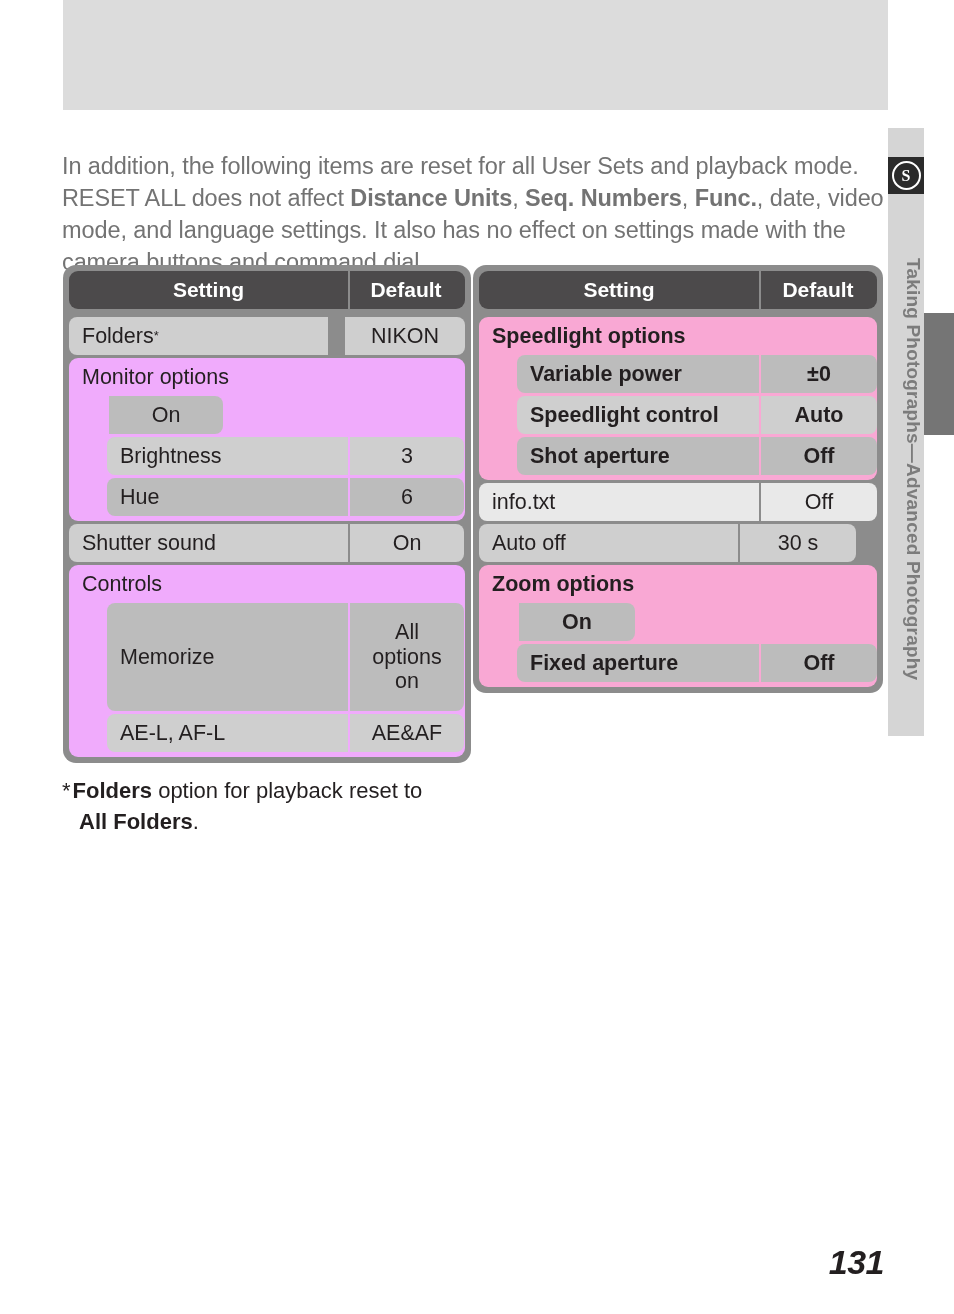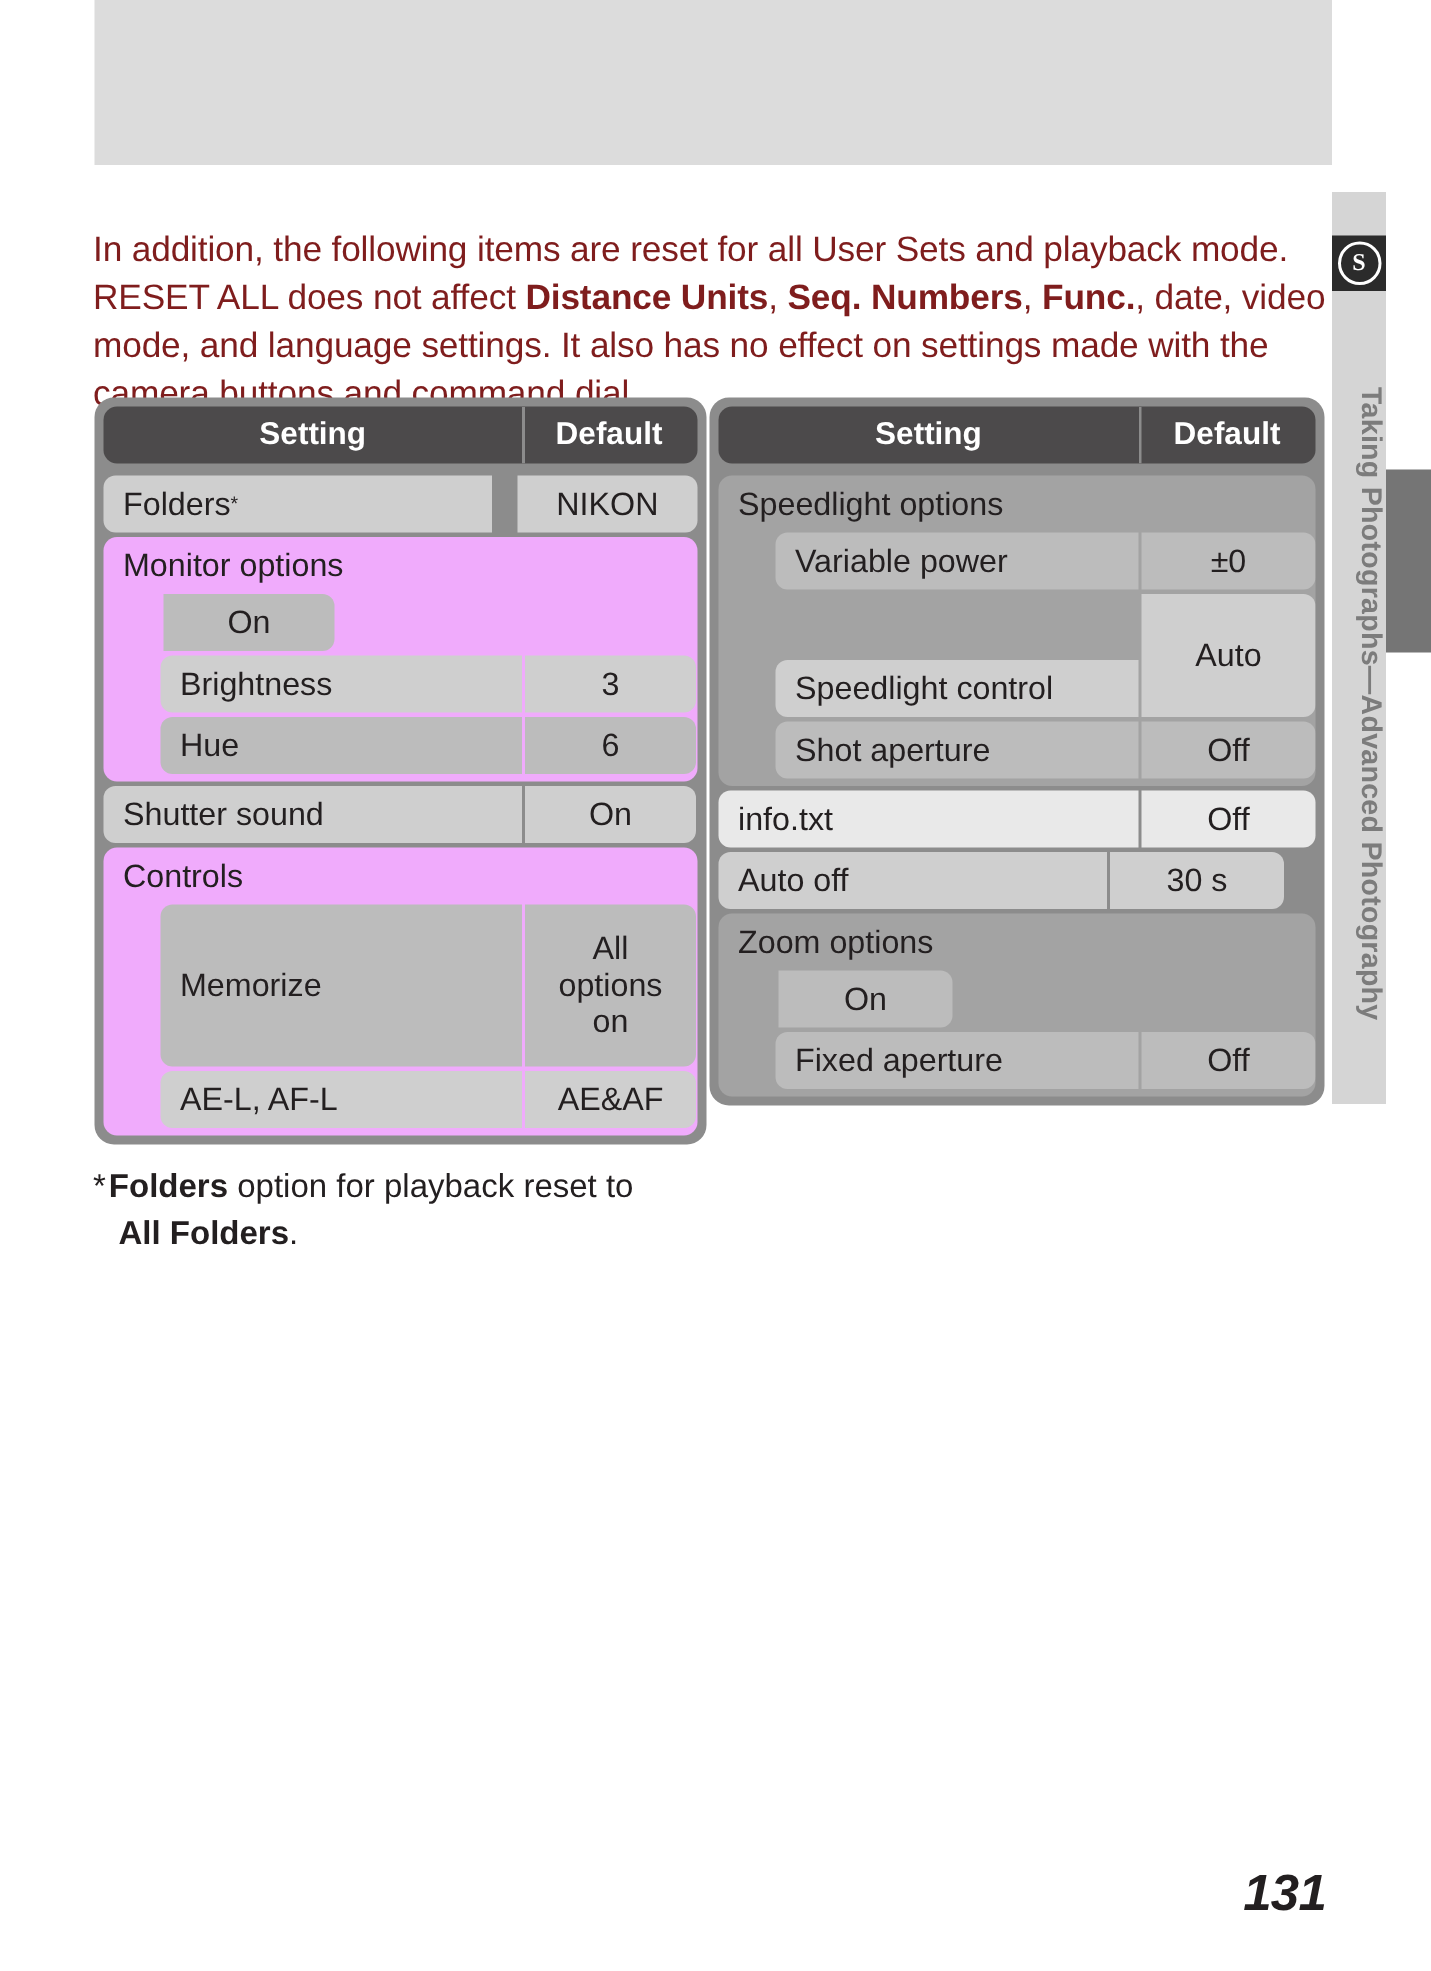--- a/index.html
+++ b/index.html
@@ -28,21 +28,21 @@
 
   
   #intro-paragraph {
     position: absolute;
     left: 62px;
     top: 126px;
     width: 828px;
     font-size: 23.5px;
     line-height: 32px;
     letter-spacing: -0.1px;
-    color: #7f1d1d;
+    color: #737373;
   }
   #intro-paragraph b { font-weight: bold; }
 
   
   #tables {
     position: absolute;
     left: 63px;
     top: 265px;
     width: 820px;
   }
@@ -93,21 +93,21 @@
   .cell.label   { justify-content: flex-start; padding-left: 13px; }
   .cell.value   { justify-content: center; text-align: center; }
   .cell.r-left  { border-radius: 8px 0 0 8px; }
   .cell.r-right { border-radius: 0 8px 8px 0; }
 
   
   .sh-lightest { background: #e9e9e9; }
   .sh-light    { background: #cfcfcf; }
   .sh-mid      { background: #bcbcbc; }
   .sh-group    { background: #f0abfc; }
-  .sh-groupB   { background: #a3a3a3; }
+  .sh-groupB   { background: #f9a8d4; font-weight: bold; }
 
   
   .group {
     border-radius: 9px;
     padding: 0 0 5px 0;
     margin-bottom: 3px;
     overflow: hidden;
   }
   .group:last-child { margin-bottom: 0; }
   .group-title {
@@ -259,21 +259,21 @@
         <div class="hc" style="width: 280px;">Setting</div>
         <div class="hc sep" style="width: 118px;">Default</div>
       </div>
       <div class="group sh-groupB">
         <div class="group-title">Speedlight options</div>
         <div class="row">
           <div class="cell label sh-mid r-left" style="width: 242px;">Variable power</div>
           <div class="cell value sh-mid r-right" style="width: 116px; margin-left: 2px;">±0</div>
         </div>
         <div class="row">
-          <div class="cell label sh-light r-left" style="width: 242px; margin-top: 44px;">Speedlight control</div>
+          <div class="cell label sh-light r-left" style="width: 242px;">Speedlight control</div>
           <div class="cell value sh-light r-right" style="width: 116px; margin-left: 2px;">Auto</div>
         </div>
         <div class="row">
           <div class="cell label sh-mid r-left" style="width: 242px;">Shot aperture</div>
           <div class="cell value sh-mid r-right" style="width: 116px; margin-left: 2px;">Off</div>
         </div>
       </div>
       <div class="row">
         <div class="cell label sh-lightest r-left" style="width: 280px;">info.txt</div>
         <div class="cell value sh-lightest r-right" style="width: 116px; margin-left: 2px;">Off</div>

